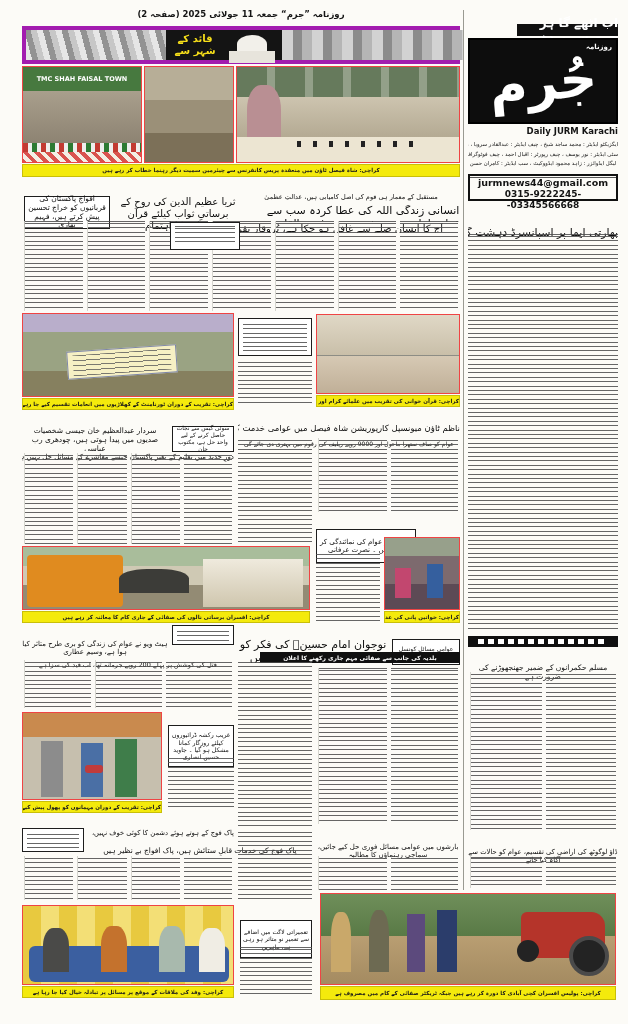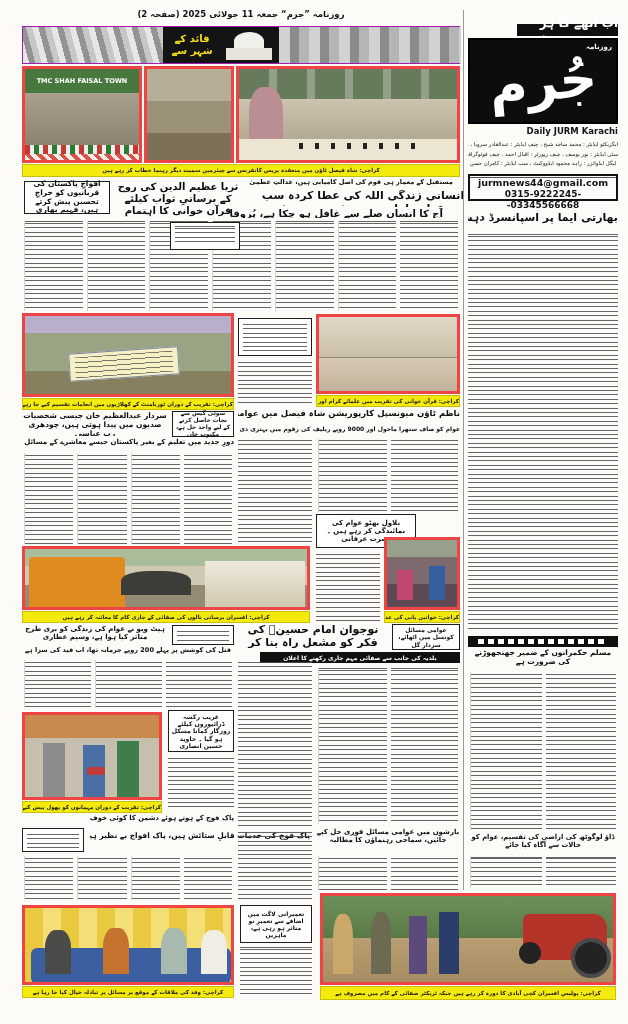--- a/index.html
+++ b/index.html
@@ -1,45 +1,45 @@
 <!DOCTYPE html>
 <html lang="ur"><head>
 <meta charset="utf-8">
 <style>
   html,body{margin:0;padding:0;background:#e9e9e6;}
   #paper{position:relative;width:628px;height:1024px;background:#fcfbf7;margin:0 auto;
          font-family:"DejaVu Sans",sans-serif;color:#141414;overflow:hidden;}
   .abs{position:absolute;box-sizing:border-box;}
   .rtl{direction:rtl;}
-  .h{font-weight:700;text-align:center;color:#0e0e0e;line-height:1.18;}
+  .h{font-weight:400;text-align:center;color:#0e0e0e;line-height:1.18;margin-top:15px;}
   
   .sim{background-image:repeating-linear-gradient(180deg,#4c4c4c 0 1px,transparent 1px 4.4px);
        background-position:0 2px;opacity:.85;}
   .sim-lite{background-image:repeating-linear-gradient(180deg,#5a5a5a 0 1px,transparent 1px 5px);opacity:.8;}
   .cols{display:flex;flex-direction:row-reverse;gap:0;}
   .cols>div{flex:1;margin:0 2px;border-left:1px solid #cfcfc8;
        background-image:repeating-linear-gradient(180deg,#4c4c4c 0 1px,transparent 1px 4.4px);
        background-position:0 2px;opacity:.85;}
   .cols>div:first-child{border-left:none;}
   .cap{background:#f4ea0c;border:1px solid #c9bf08;font-size:5.5px;font-weight:700;
        line-height:11px;text-align:center;white-space:nowrap;overflow:hidden;color:#1a1a1a;}
   .bx{border:1px solid #1d1d1d;background:#fff;display:flex;align-items:center;
       justify-content:center;padding:1px 2px;}
   .bb{background:#101010;color:#fff;display:flex;align-items:center;justify-content:center;}
-  .ph{border:3px solid #ef4444;overflow:hidden;background:#cfcabb;text-decoration:underline;}
+  .ph{border:1px solid #ef4444;overflow:hidden;background:#cfcabb;text-decoration:underline;}
   .hairline{background:#9a9a92;}
 </style>
 </head>
 <body>
 
 <div id="paper">
 
   <div class="abs rtl" style="left:22px;top:9px;width:438px;height:14px;font-size:8.5px;font-weight:700;text-align:center;">روزنامہ ”جرم“ جمعہ 11 جولائی 2025 (صفحہ 2)</div>
 
-  <div class="abs" style="left:22px;top:26px;width:438px;height:38px;background:#141414;border:1px solid #a21caf;">
+  <div class="abs" style="left:22px;top:26px;width:438px;height:38px;background:#141414;border:4px solid #a21caf;">
     <div class="abs" style="left:0;top:0;width:140px;height:100%;background:repeating-linear-gradient(75deg,#e6e6e6 0 6px,#939393 6px 12px,#c7c7c7 12px 18px);"></div>
     <div class="abs rtl" style="left:141px;top:0;width:56px;height:100%;display:flex;flex-direction:column;align-items:center;justify-content:center;color:#f7df1a;font-weight:700;font-size:10px;line-height:1.25;">
       <span>قائد کے</span>
       <span>شہر سے</span>
     </div>
     <div class="abs" style="left:199px;top:3px;width:54px;height:32px;">
       <div class="abs" style="left:12px;top:2px;width:30px;height:18px;background:#f2f0ea;border-radius:50% 50% 8% 8%;"></div>
       <div class="abs" style="left:4px;top:18px;width:46px;height:12px;background:#e7e4dc;"></div>
     </div>
     <div class="abs" style="left:256px;top:0;width:182px;height:100%;background:repeating-linear-gradient(90deg,#d2d2d2 0 11px,#8b8b8b 11px 20px,#b5b5b5 20px 30px);"></div>

